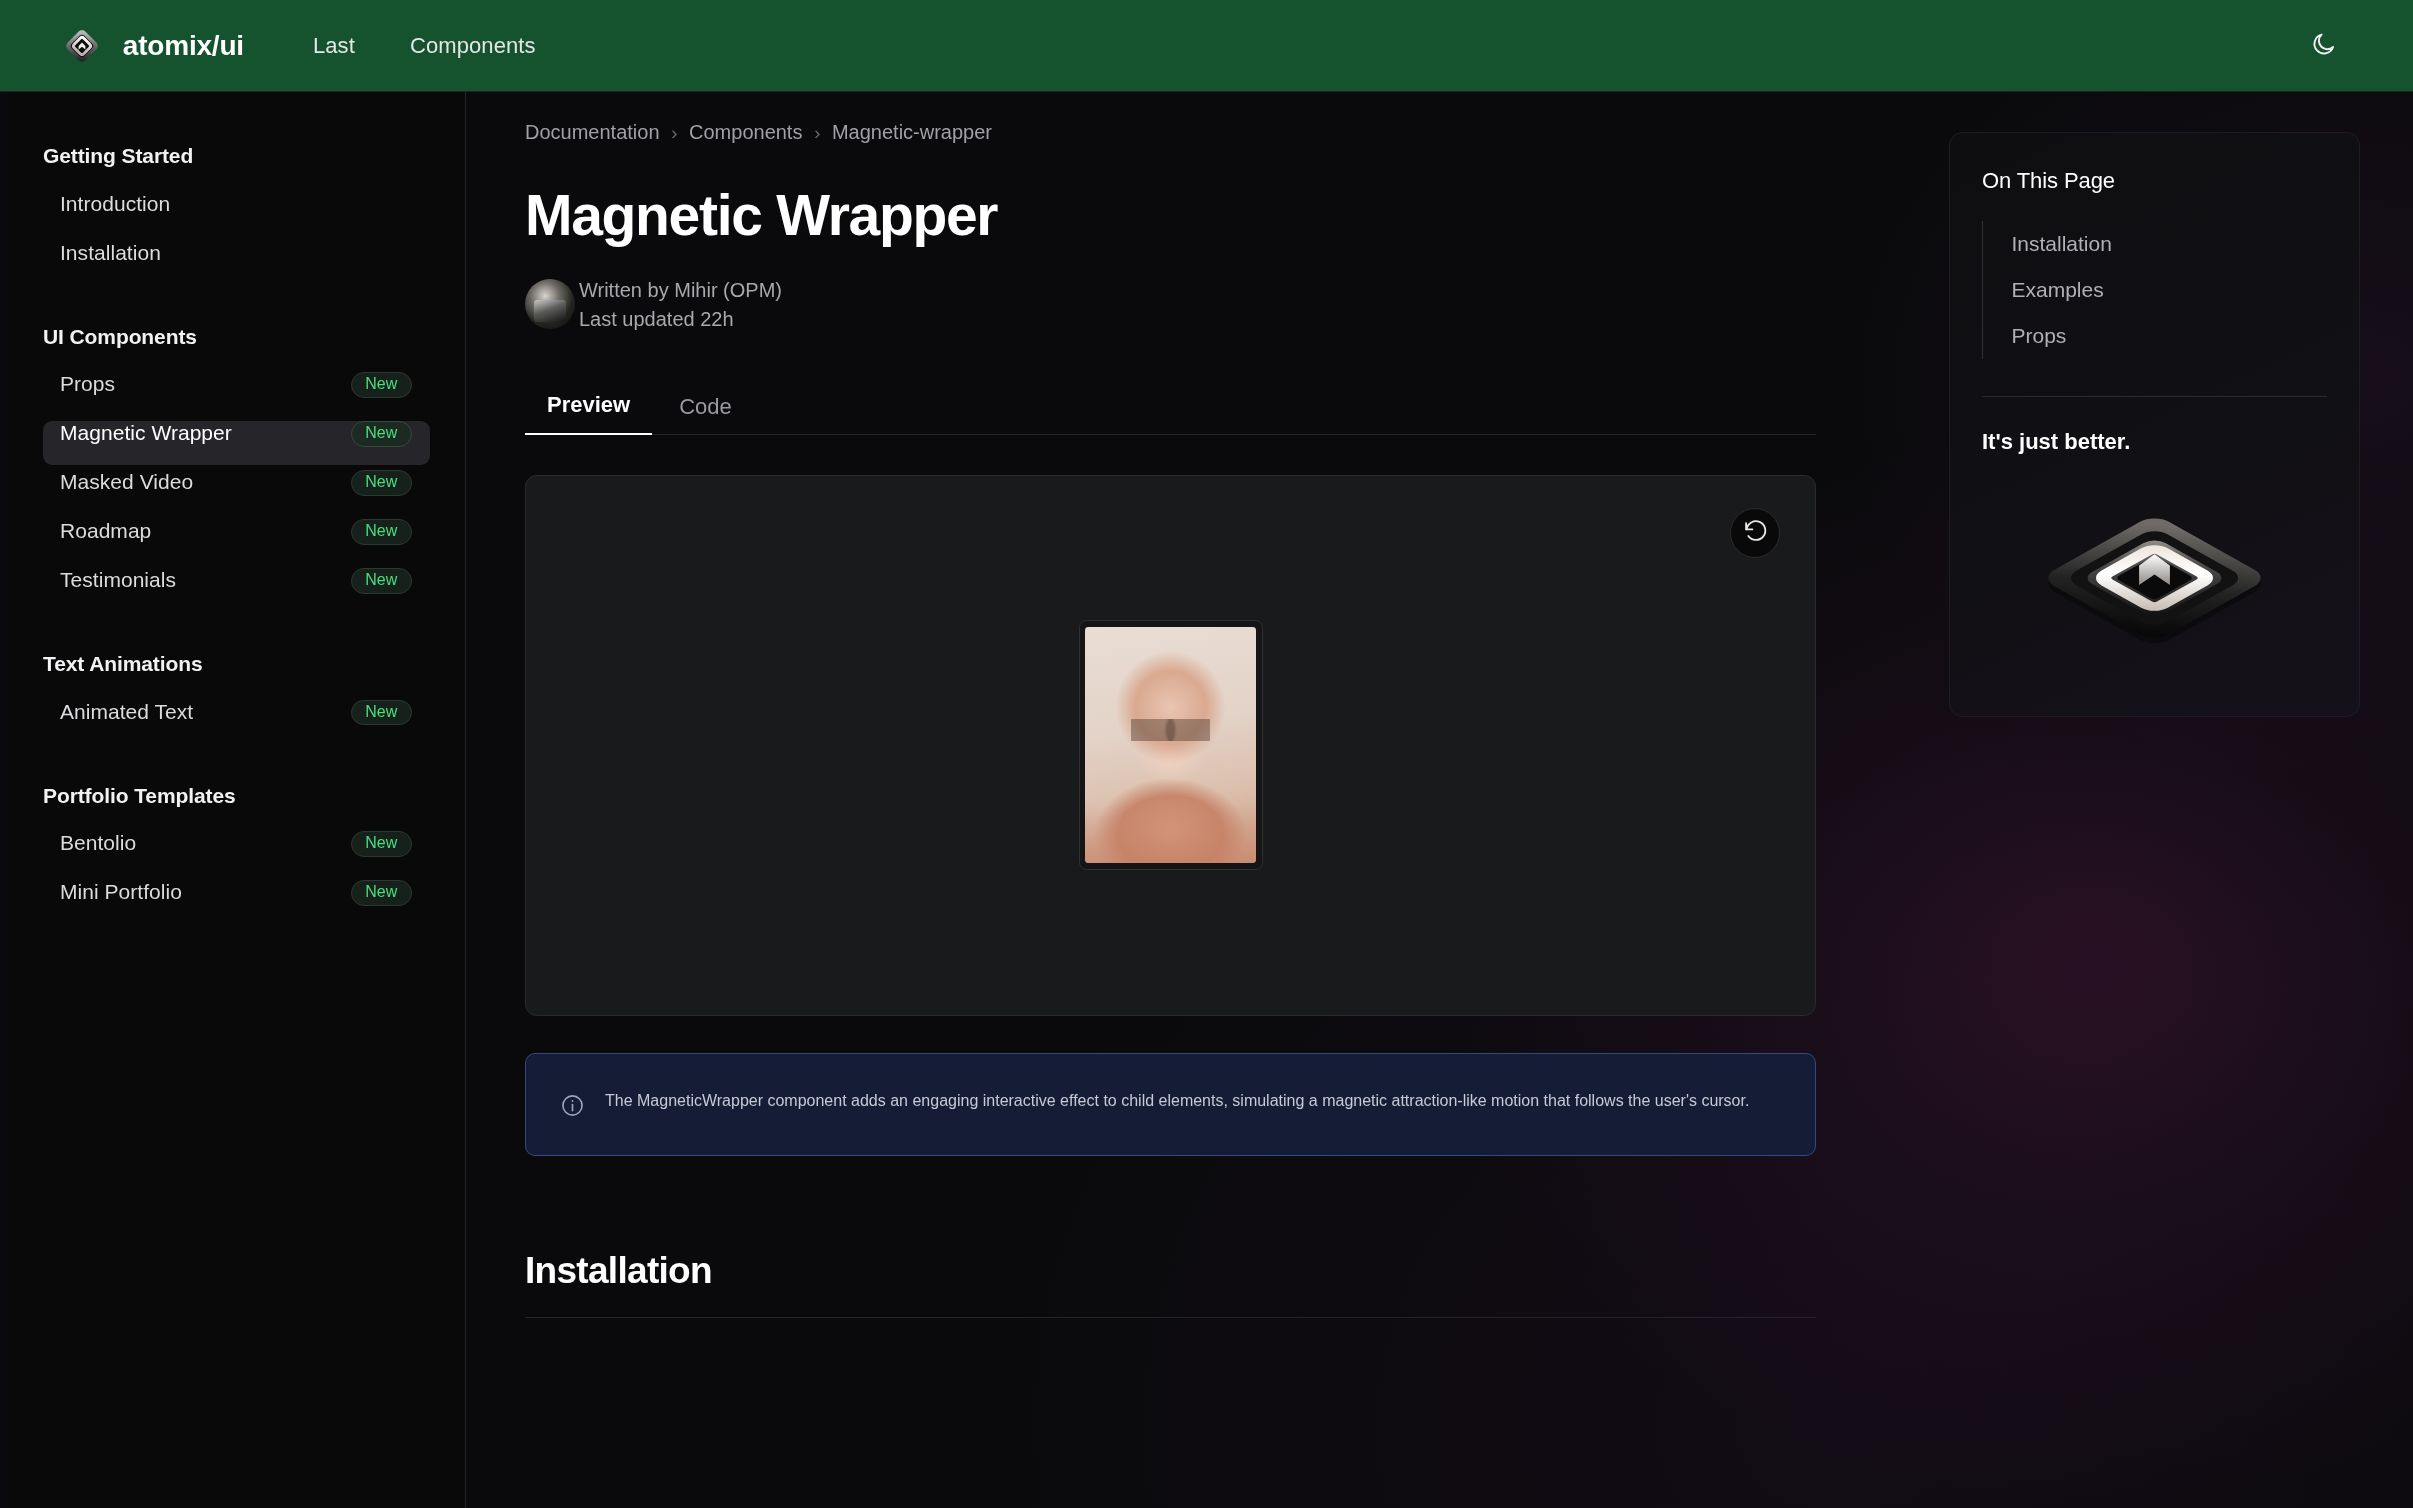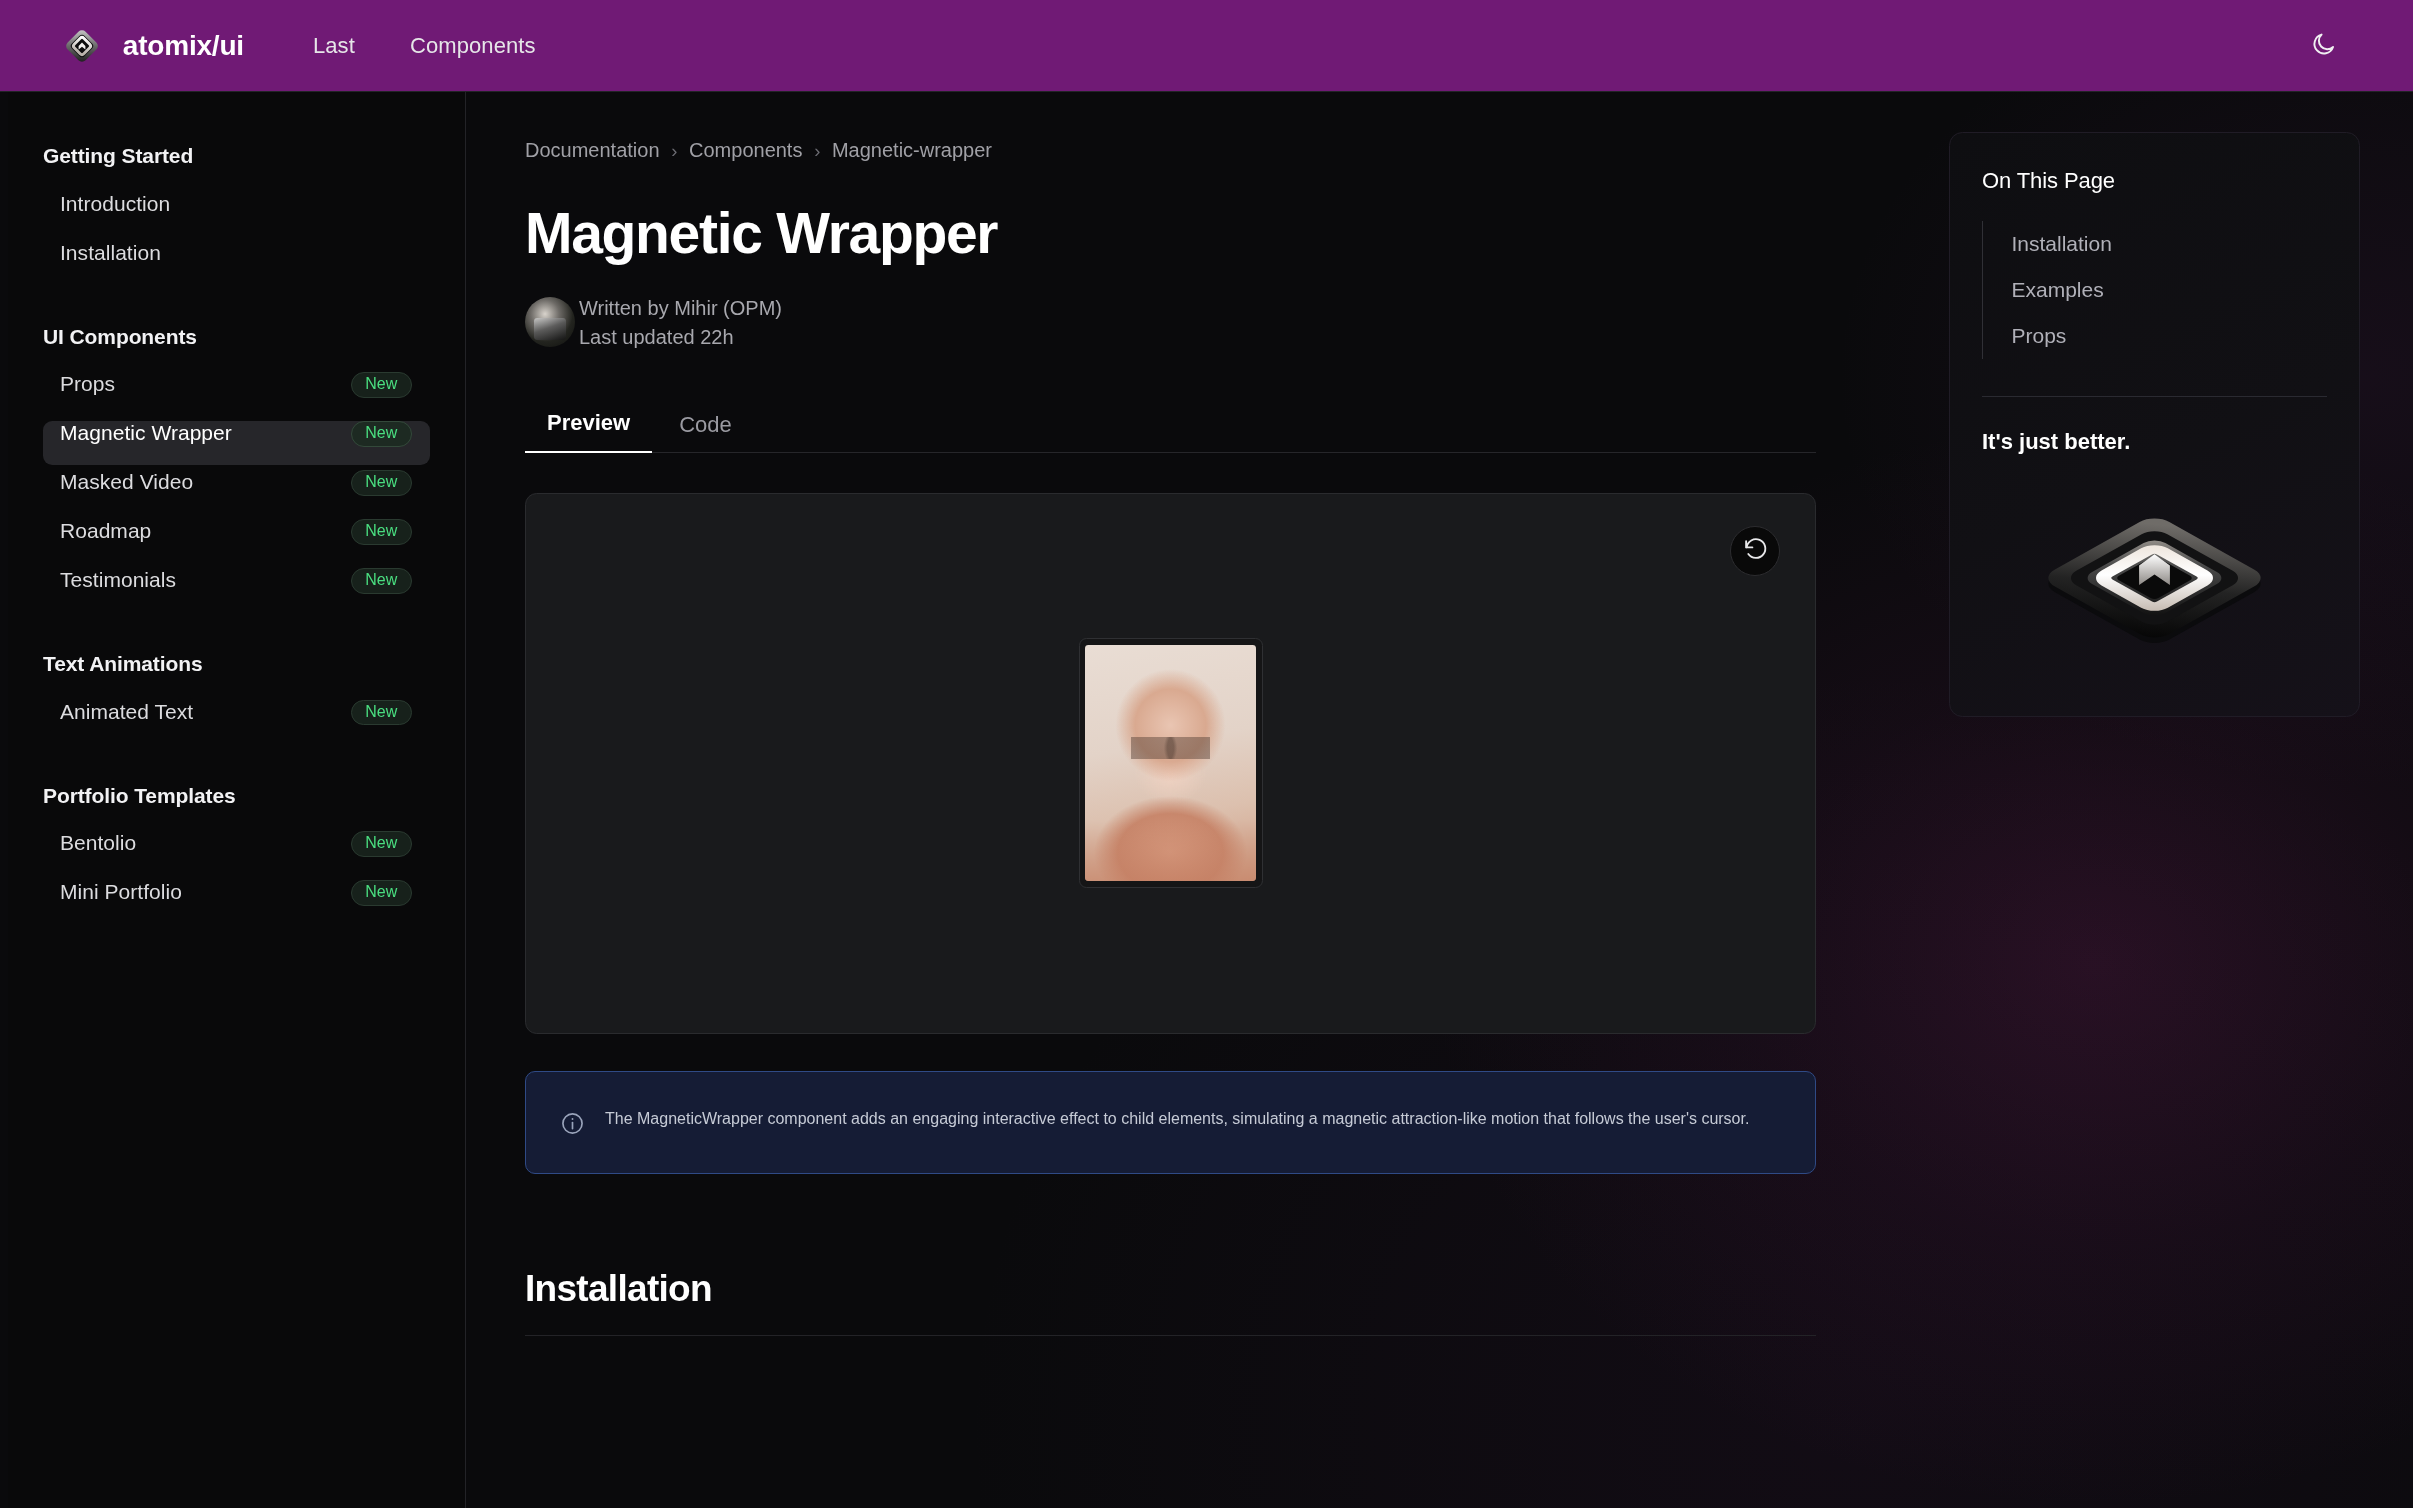--- a/index.html
+++ b/index.html
@@ -24,21 +24,21 @@
       radial-gradient(1173px 1006px at 1844px 1425px, rgba(70, 25, 75, 0.14) 0%, rgba(0,0,0,0) 75%),
       #0a0a0c;
   }
 
   #root { position: relative; z-index: 1; width: 2413px; height: 1508px; }
 
   
   #topbar {
     position: absolute; top: 0; left: 0;
     width: 2413px; height: 92px;
-    background: #701a75;
+    background: #14532d;
     border-bottom: 0.8px solid #232327;
     display: flex; align-items: center;
     padding: 0 47px;
     z-index: 5;
   }
   .brand { display: flex; align-items: center; gap: 18.4px; margin-left: 13.4px; }
   .brand-mark { width: 44px; height: 44px; display: block; }
   .brand-name {
     font-size: 28px; font-weight: 700; color: #ffffff; letter-spacing: -0.2px;
   }
@@ -77,21 +77,21 @@
   .sb-item.active .sb-label { color: #ffffff; }
   .badge-new {
     font-size: 16px; color: #4ade80;
     border: 0.8px solid #2a3a30; background: #17211b;
     border-radius: 837px; padding: 3.4px 13.4px 4.2px 13.4px; line-height: 1;
   }
   .sb-item.active .badge-new { background: #1d2a22; border-color: #33493a; }
 
   
   #main {
-    position: absolute; top: 92px; left: 458px;
+    position: absolute; top: 74px; left: 458px;
     width: 1492px; height: 1416px;
     padding: 47px 0 2px 67px;
     overflow: hidden;
   }
   #breadcrumb {
     display: flex; align-items: center; gap: 11.7px;
     font-size: 20px; color: #a0a0a6; margin-bottom: 42px;
   }
   .crumb { cursor: pointer; }
   .crumb-sep { color: #6b6b72; font-size: 18.4px; }

